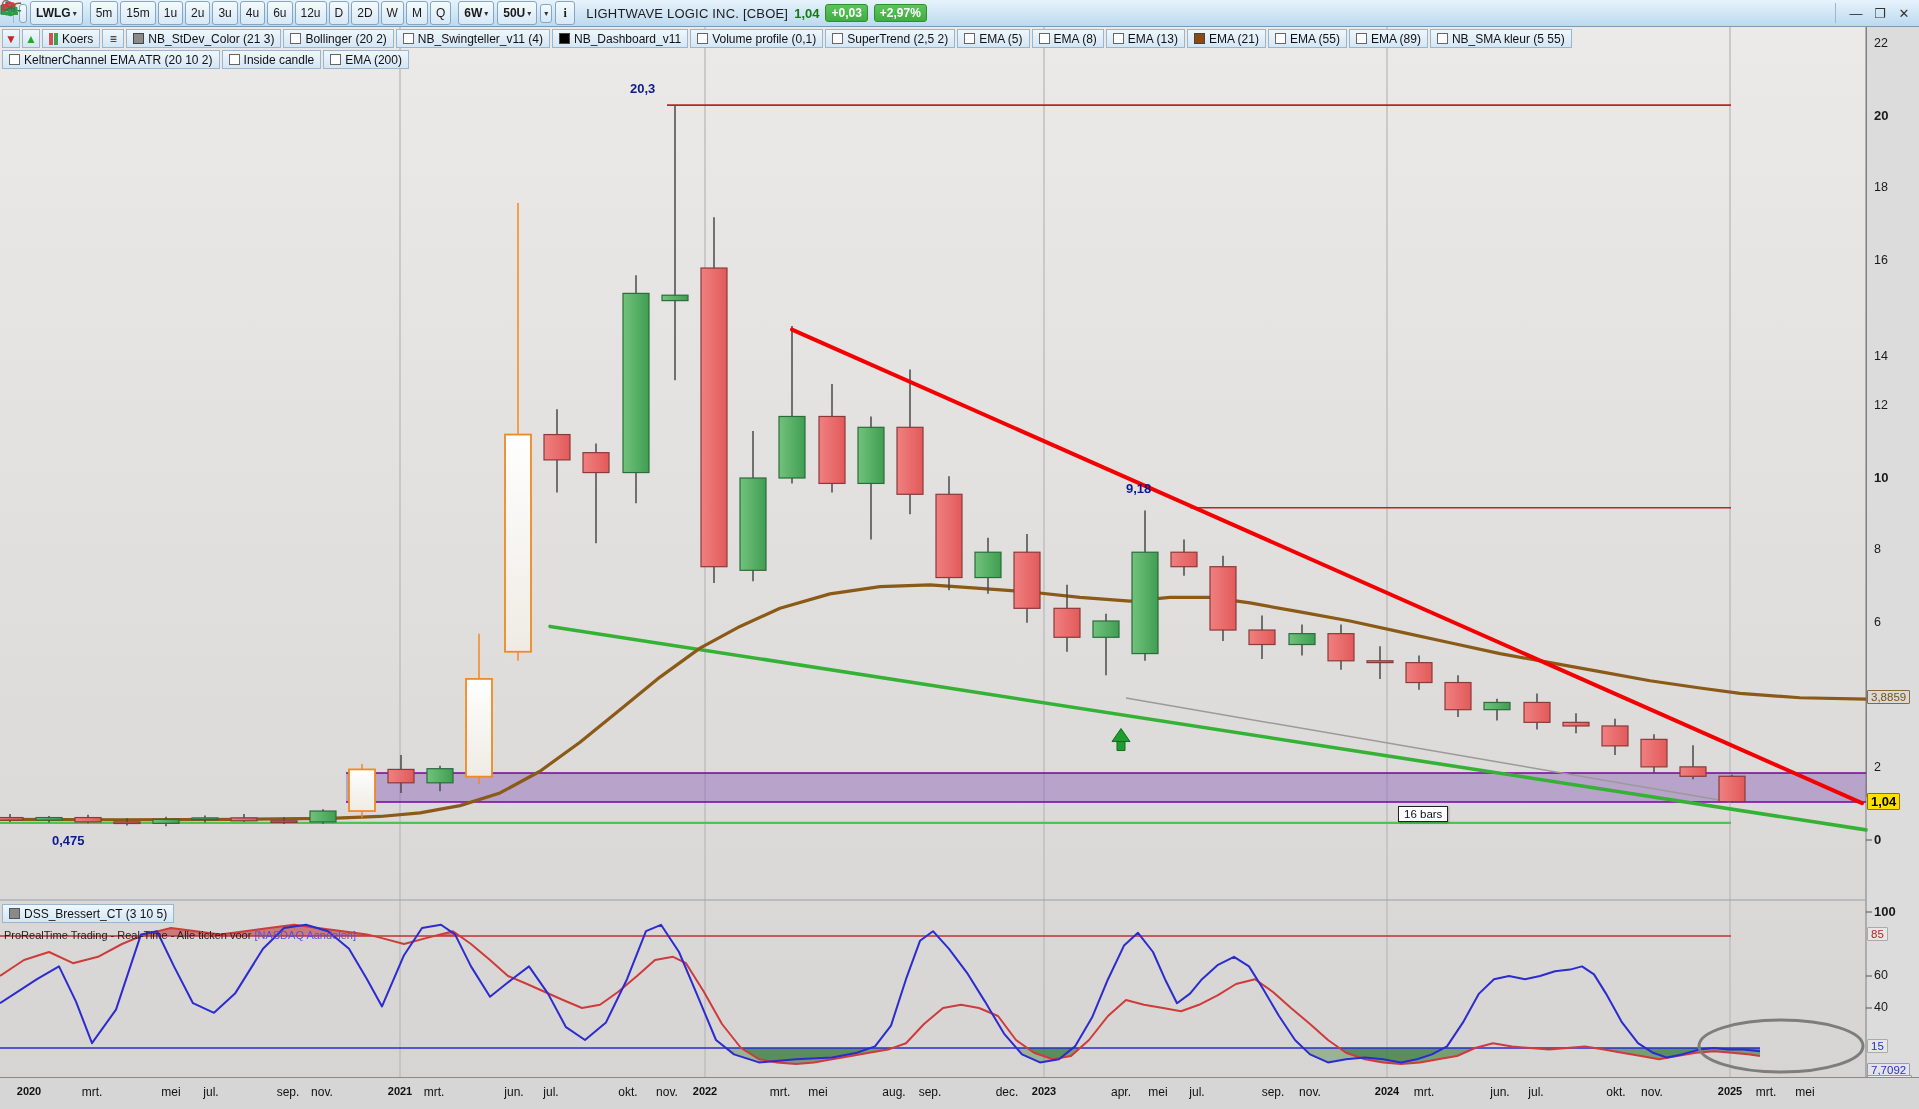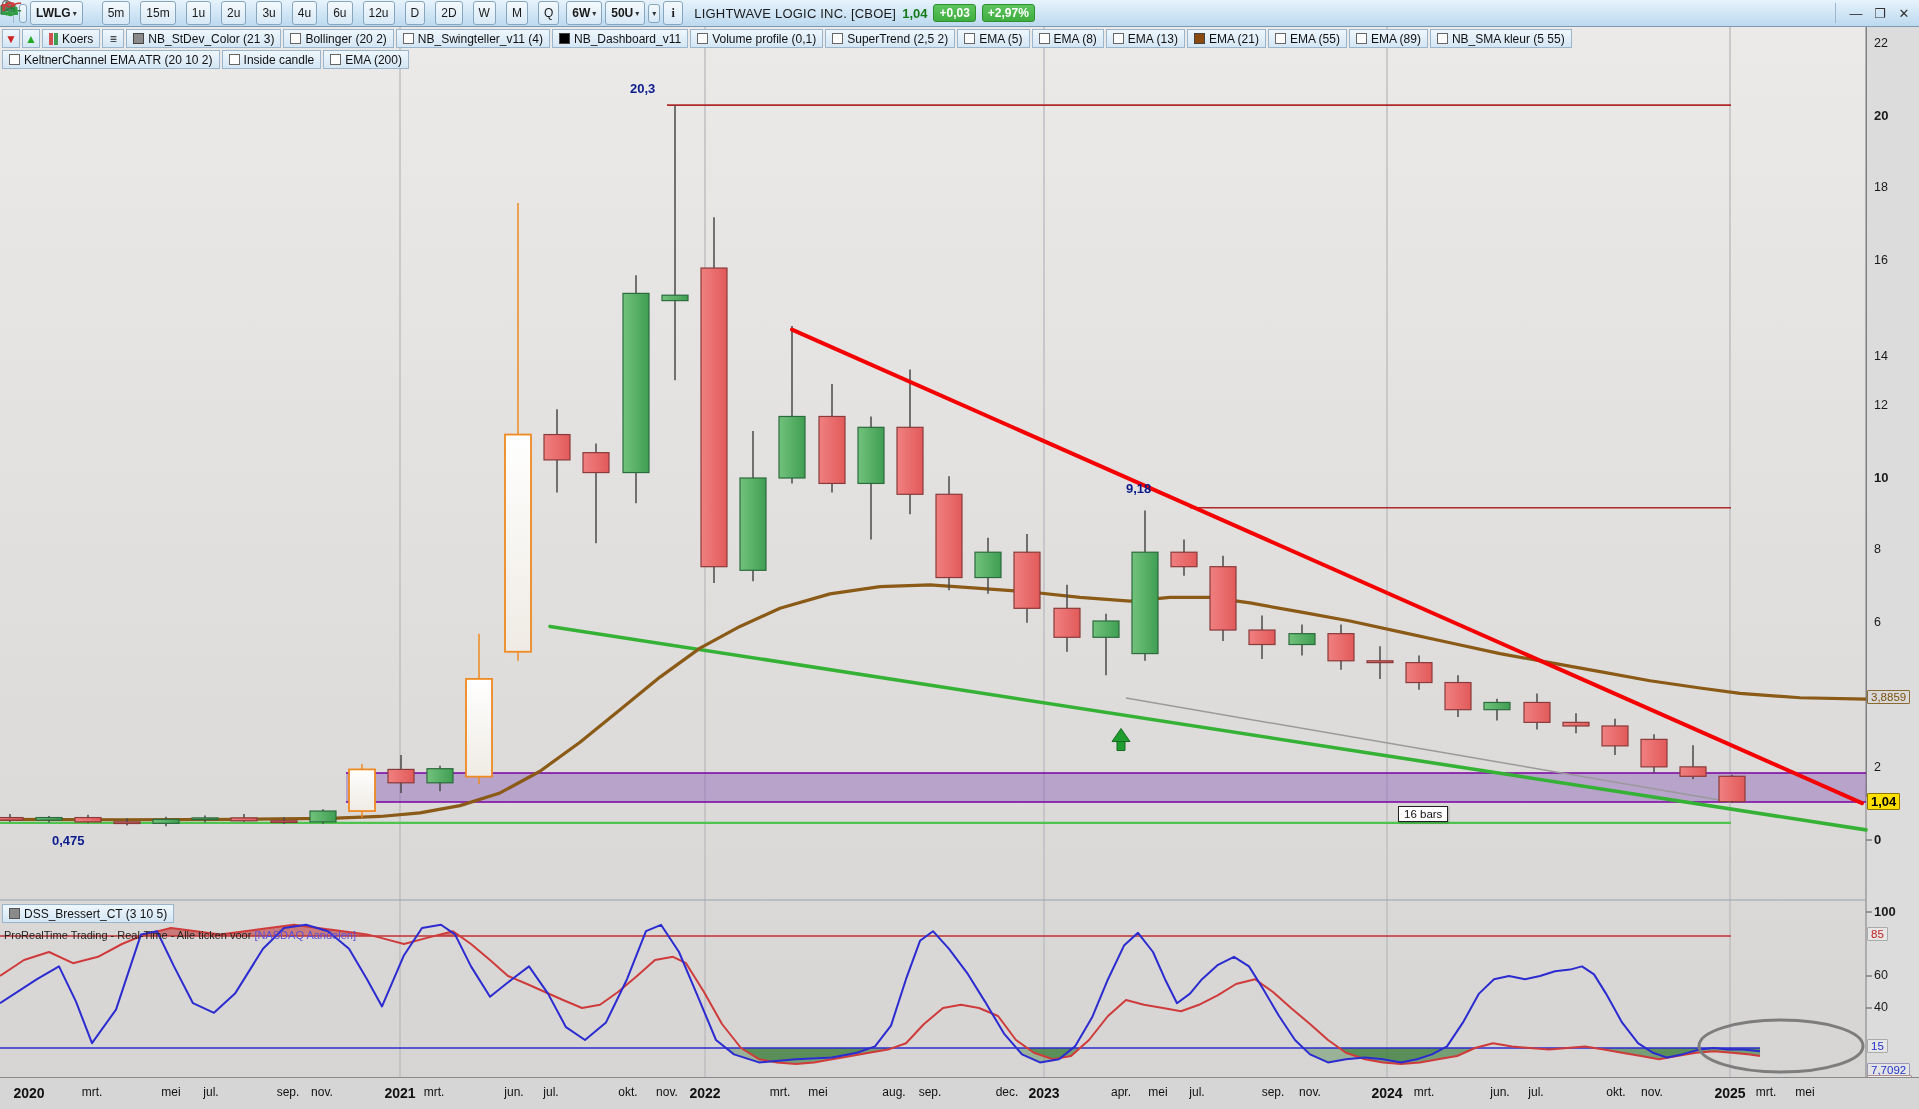--- a/index.html
+++ b/index.html
@@ -40,21 +40,21 @@
     padding:1px 5px;z-index:25;box-shadow:1px 1px 2px rgba(0,0,0,.25);}
   
   #y-axis{position:absolute;left:1866px;top:27px;width:53px;height:770px;background:#dcdcdc;
     border-left:1px solid #7f7f7f;z-index:15;}
   .ytick{position:absolute;left:7px;font-size:12.5px;color:#1a1a1a;}
   .ytick.bold{font-weight:bold;font-size:13px;}
   .ybadge{position:absolute;left:0;font-size:11.5px;padding:0 3px;border-radius:1px;white-space:nowrap;}
   #x-axis{position:absolute;left:0;top:1077px;width:1919px;height:32px;background:#d6d6d6;
     border-top:1px solid #8a8a8a;z-index:15;}
   .xtick{position:absolute;top:7px;font-size:12px;color:#111;transform:translateX(-50%);white-space:nowrap;}
-  .xtick.bold{font-weight:bold;font-size:14px;}
+  .xtick.bold{font-weight:bold;font-size:11px;}
   
   #footer-line{position:absolute;left:4px;top:881px;font-size:11px;color:#222;z-index:20;margin-top:48px;}
   #footer-line .lnk{color:#5a50d8;}
   #dss-btn{position:absolute;left:2px;top:904px;z-index:20;}
   svg{position:absolute;left:0;top:0;}
 </style>
 </head>
 <body>
 
 <div id="app">
@@ -231,21 +231,21 @@
     <span class="tbtn" style="padding:1px 3px;">
       <svg width="12" height="15">
           <ellipse cx="6" cy="4.5" rx="3.5" ry="4" fill="none" stroke="#777" stroke-width="1.6"></ellipse>
           <ellipse cx="6" cy="10.5" rx="3.5" ry="4" fill="none" stroke="#777" stroke-width="1.6"></ellipse>
         </svg>
     </span>
     <span class="tbtn">
         <b>LWLG</b>
         <span class="caret">▾</span>
       </span>
-    <span id="tf-group" style="display:flex;gap:10px;margin-left:16px;">
+    <span id="tf-group" style="display:flex;gap:2px;margin-left:4px;">
         <span class="tbtn">5m</span>
         <span class="tbtn">15m</span>
         <span class="tbtn">1u</span>
         <span class="tbtn">2u</span>
         <span class="tbtn">3u</span>
         <span class="tbtn">4u</span>
         <span class="tbtn">6u</span>
         <span class="tbtn">12u</span>
         <span class="tbtn">D</span>
         <span class="tbtn">2D</span>

